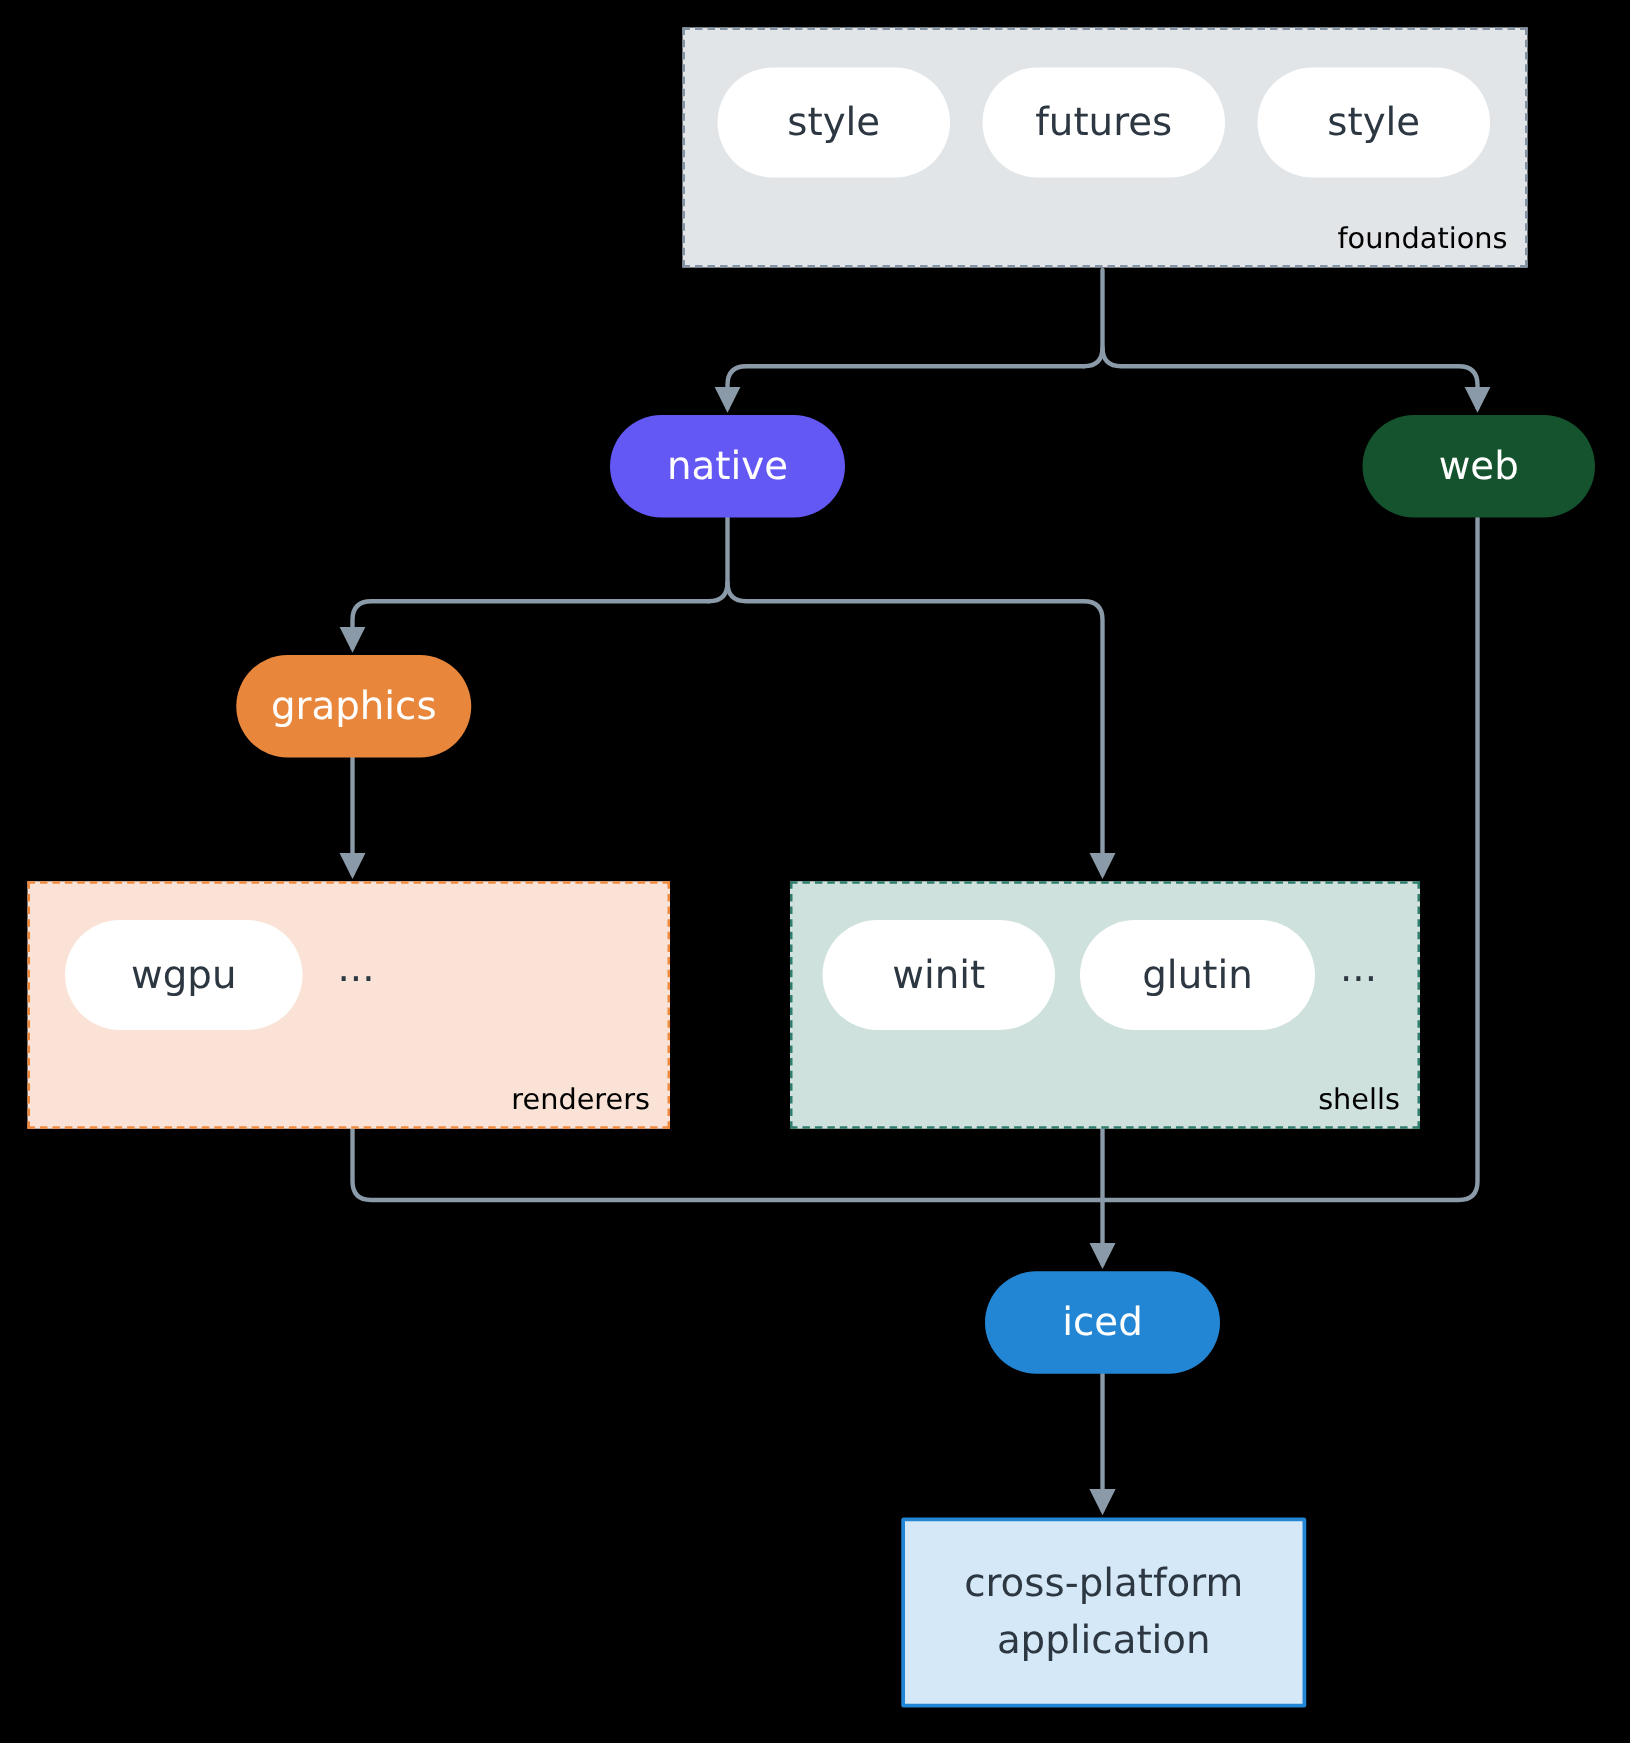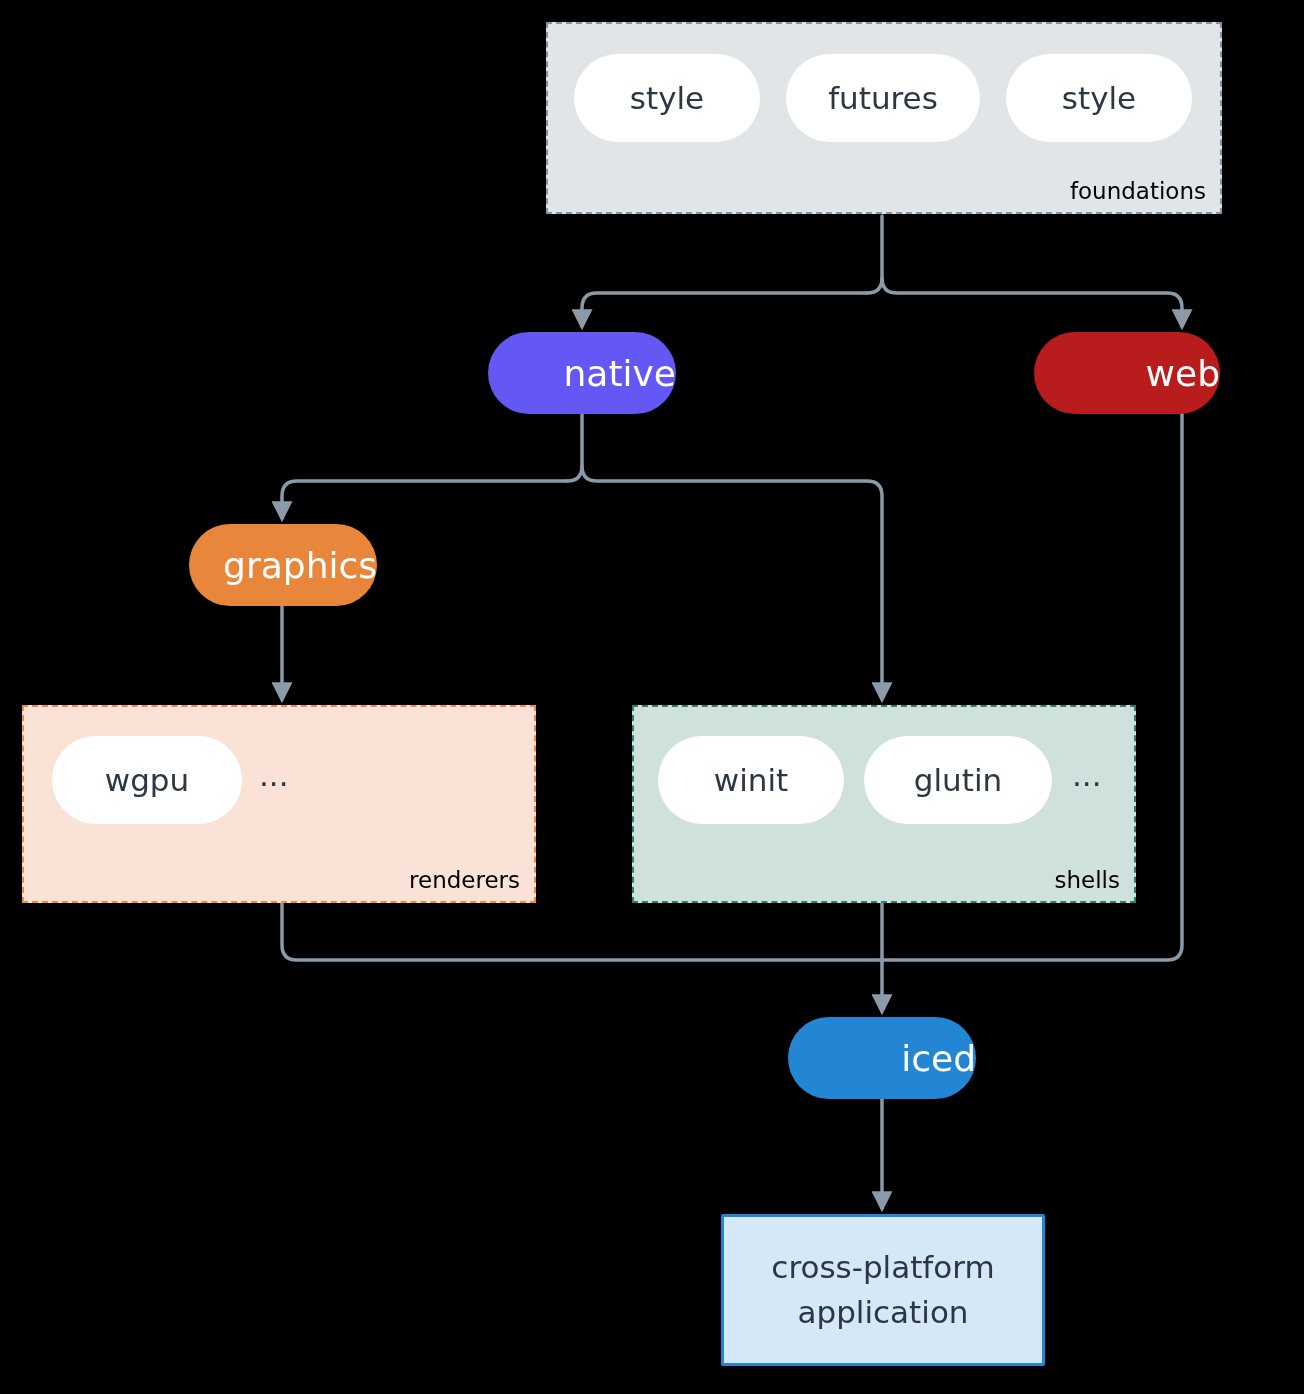--- a/index.html
+++ b/index.html
@@ -82,34 +82,34 @@
     line-height: 1;
     padding-bottom: 10px;
   }
 
   
   .node {
     position: absolute;
     box-sizing: border-box;
     display: flex;
     align-items: center;
-    justify-content: flex-end;
+    justify-content: center;
     color: #FFFFFF;
-    font-size: 36px;
+    font-size: 31px;
     border-radius: 46px;
   }
   #node-native {
     left: 488px; top: 332px;
     width: 188px; height: 82px;
     background: #6458F5;
   }
   #node-web {
-    left: 1034px; top: 332px;
+    left: 1090px; top: 332px;
     width: 186px; height: 82px;
-    background: #b91c1c;
+    background: #14532d;
   }
   #node-graphics {
     left: 189px; top: 524px;
     width: 188px; height: 82px;
     background: #E8873C;
   }
   #node-iced {
     left: 788px; top: 1017px;
     width: 188px; height: 82px;
     background: #2386D4;
@@ -180,21 +180,21 @@
         <span>futures</span>
       </div>
       <div class="pill" style="width:186px;">
         <span>style</span>
       </div>
     </div>
     <div class="cluster-label">foundations</div>
   </div>
 
   <div class="cluster" id="cluster-renderers">
-    <div class="cluster-row" style="top:29px; padding-left:28px; gap:17px;">
+    <div class="cluster-row" style="top:29px; padding-left:28px; gap:28px;">
       <div class="pill" style="width:190px;">
         <span>wgpu</span>
       </div>
       <span class="ellipsis">...</span>
     </div>
     <div class="cluster-label">renderers</div>
   </div>
 
   <div class="cluster" id="cluster-shells">
     <div class="cluster-row" style="top:29px; padding-left:24px; gap:20px;">

